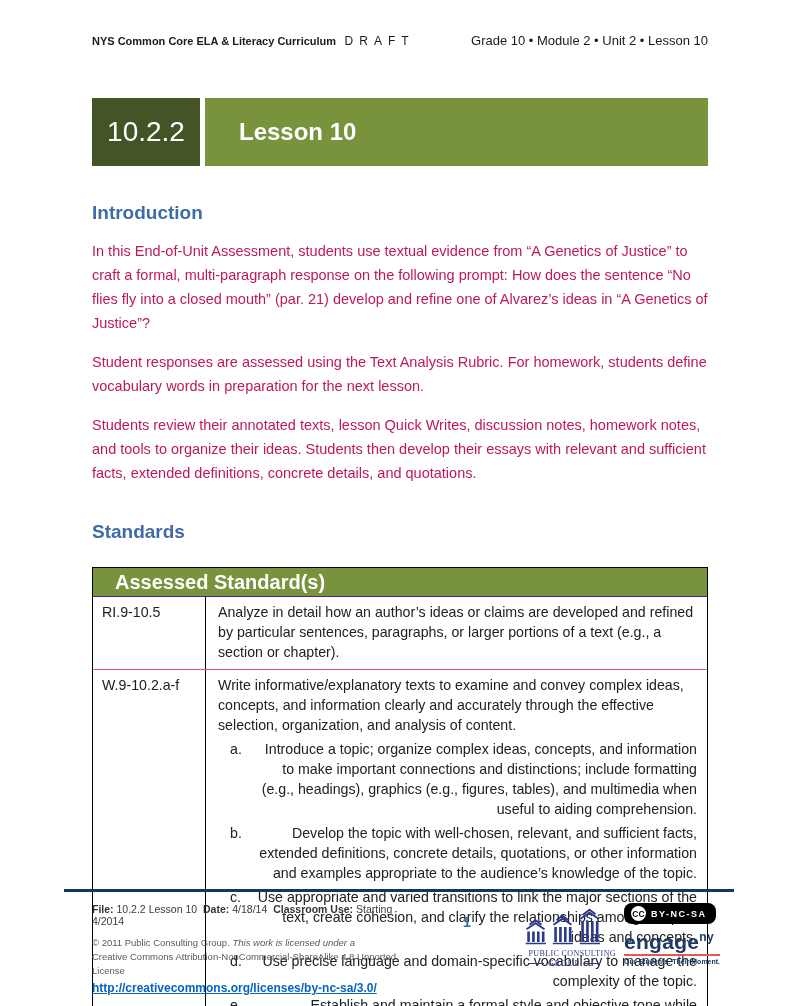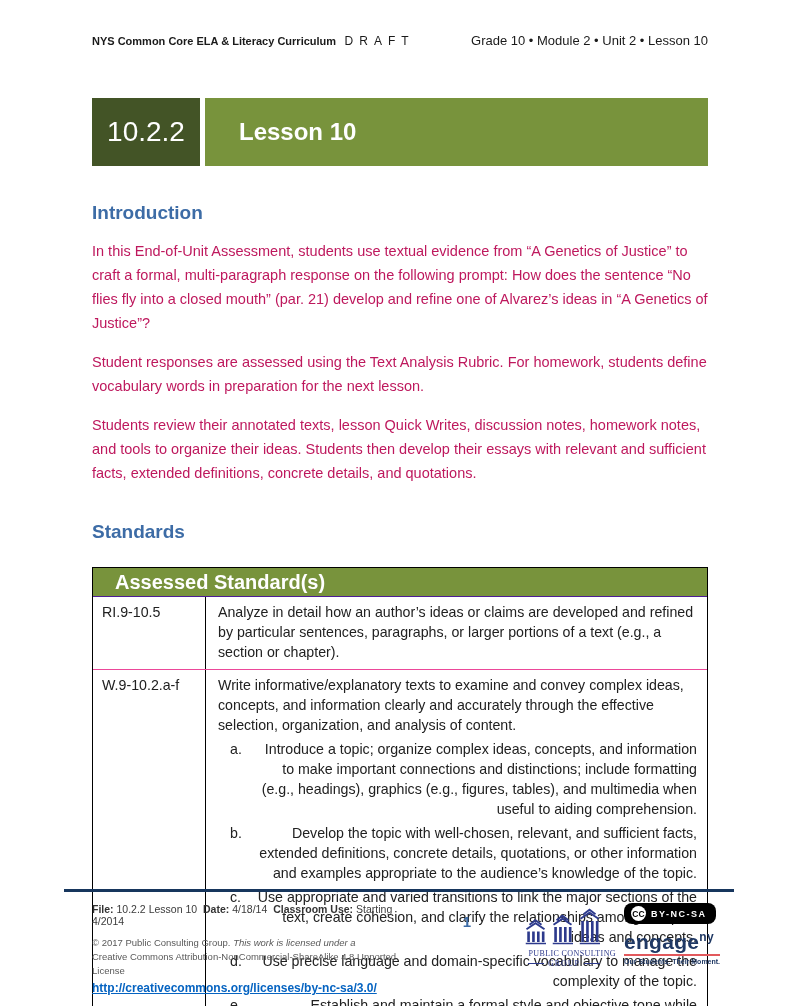--- a/index.html
+++ b/index.html
@@ -134,21 +134,21 @@
     <div class="f-left">
       <div class="f-line1">
         <b>File:</b>
         <span>10.2.2 Lesson 10</span>
         <b>Date:</b>
         <span>4/18/14</span>
         <b>Classroom Use:</b>
         <span>Starting 4/2014</span>
       </div>
       <div class="f-small">
-        <span>© 2017 Public Consulting Group. </span><span class="it">This work is licensed under a</span>
+        <span>© 2011 Public Consulting Group. </span><span class="it">This work is licensed under a</span>
       </div>
       <div class="f-small it">Creative Commons Attribution-NonCommercial-ShareAlike 4.8 Unported License</div>
       <a class="f-link" href="#">http://creativecommons.org/licenses/by-nc-sa/3.0/</a>
     </div>
 
     <div class="f-center">
       <span class="page-num">1</span>
     </div>
 
     <div class="f-logos">

